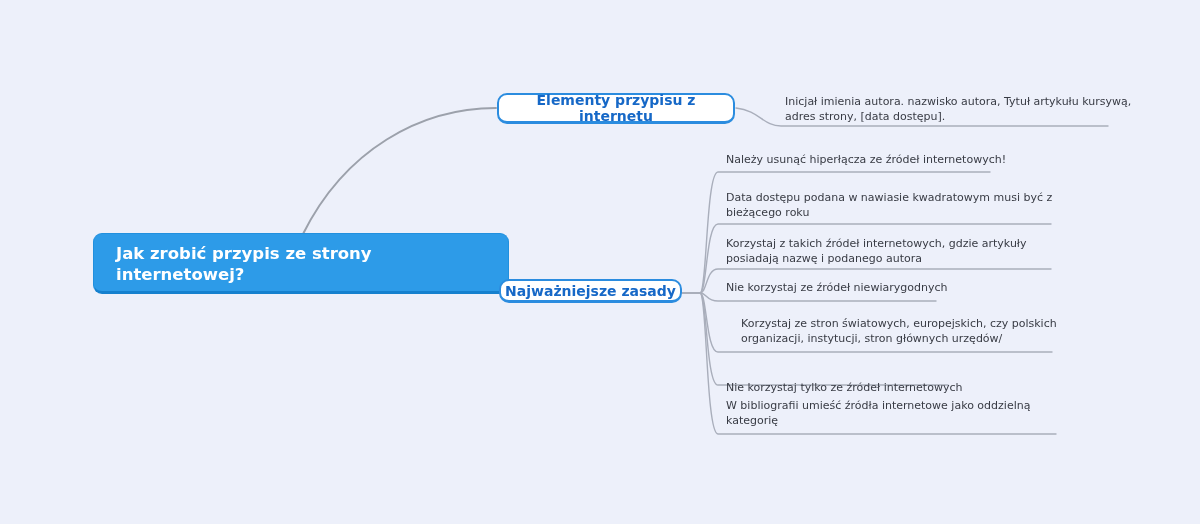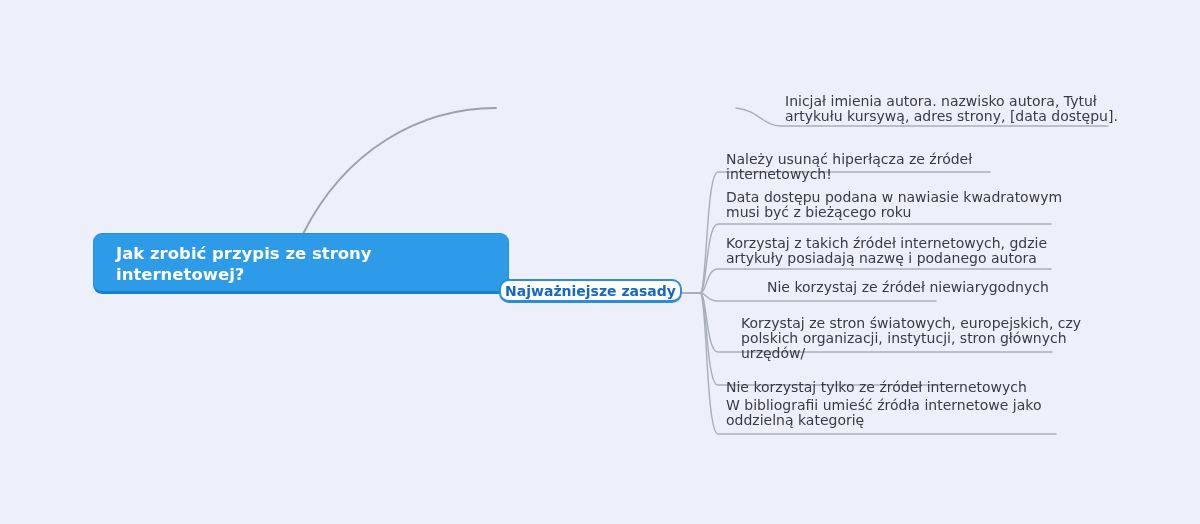--- a/index.html
+++ b/index.html
@@ -44,30 +44,30 @@
     align-items: center;
     justify-content: center;
     cursor: pointer;
   }
   #branch-elements { left: 497px; top: 93px;  width: 238px; height: 31px; }
   #branch-rules    { left: 499px; top: 279px; width: 183px; height: 24px; }
 
   .leaf {
     position: absolute;
     width: 350px;
-    font-size: 14px;
+    font-size: 11px;
     line-height: 15px;
     color: #383B44;
     cursor: pointer;
   }
   #leaf-e1 { left: 785px; top: 94px;  }
   #leaf-z1 { left: 726px; top: 152px; }
   #leaf-z2 { left: 726px; top: 190px; }
   #leaf-z3 { left: 726px; top: 236px; }
-  #leaf-z4 { left: 726px; top: 280px; margin-left: 41px; }
+  #leaf-z4 { left: 726px; top: 280px; }
   #leaf-z5 { left: 726px; top: 316px; margin-left: 15px; }
   #leaf-z6 { left: 726px; top: 364px; margin-top: 16px; }
   #leaf-z7 { left: 726px; top: 398px; }
 </style>
 </head>
 <body>
 
 <div id="canvas">
 
   <svg class="links" width="1200" height="524" viewBox="0 0 1200 524">
@@ -84,20 +84,23 @@
     <path class="link-sub" d="M683,293 H700 C707,293 706,301 718,301 H936"></path>
     <path class="link-sub" d="M683,293 H700 C707,293 706,352 718,352 H1052"></path>
     <path class="link-sub" d="M683,293 H700 C707,293 706,385 718,385 H948"></path>
     <path class="link-sub" d="M683,293 H700 C707,293 706,434 718,434 H1056"></path>
   </svg>
 
   <div class="node-root">
     <span>Jak zrobić przypis ze strony internetowej?</span>
   </div>
 
+  <div class="node-branch" id="branch-elements">
+    <span>Elementy przypisu z internetu</span>
+  </div>
 
   <div class="node-branch" id="branch-rules">
     <span>Najważniejsze zasady</span>
   </div>
 
   <div class="leaf" id="leaf-e1">Inicjał imienia autora. nazwisko autora, Tytuł artykułu kursywą, adres strony, [data dostępu].</div>
 
   <div class="leaf" id="leaf-z1">Należy usunąć hiperłącza ze źródeł internetowych!</div>
   <div class="leaf" id="leaf-z2">Data dostępu podana w nawiasie kwadratowym musi być z bieżącego roku</div>
   <div class="leaf" id="leaf-z3">Korzystaj z takich źródeł internetowych, gdzie artykuły posiadają nazwę i podanego autora</div>

